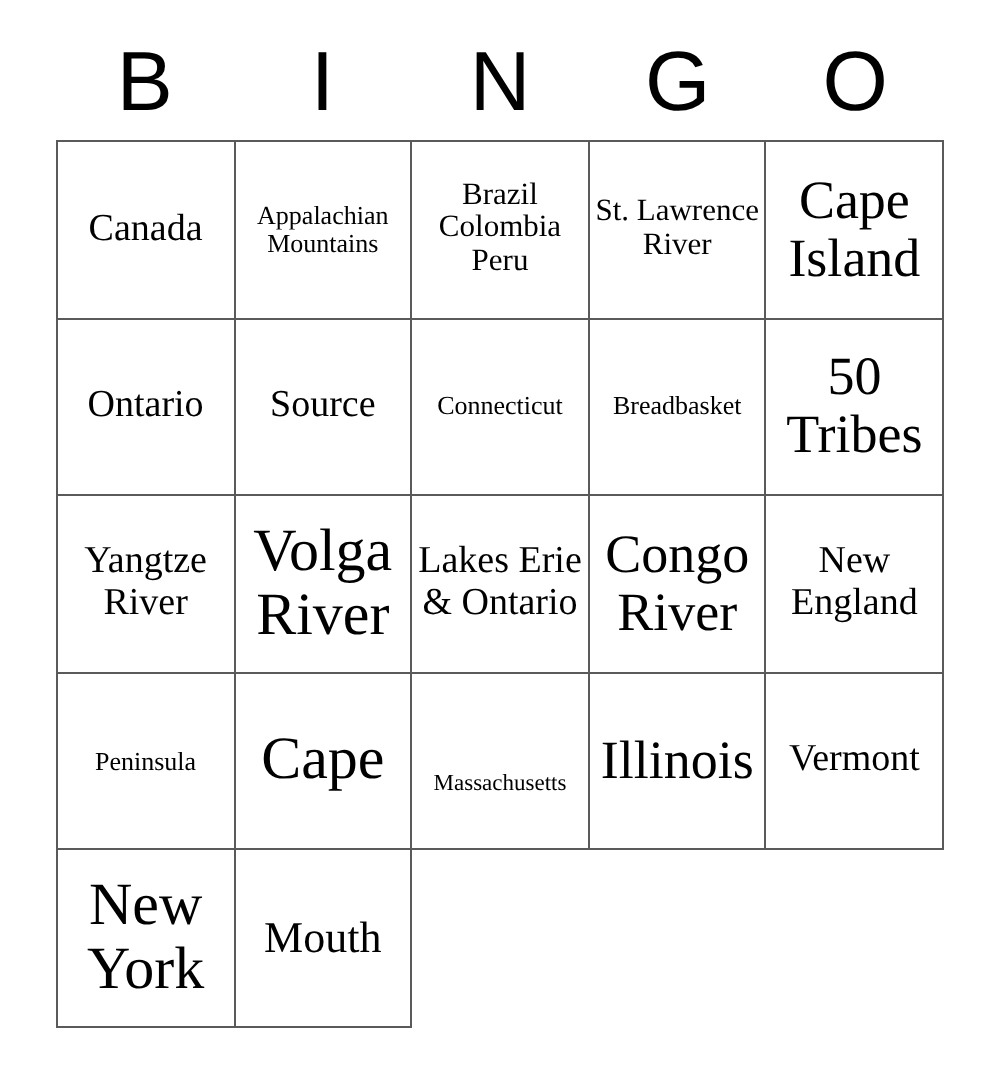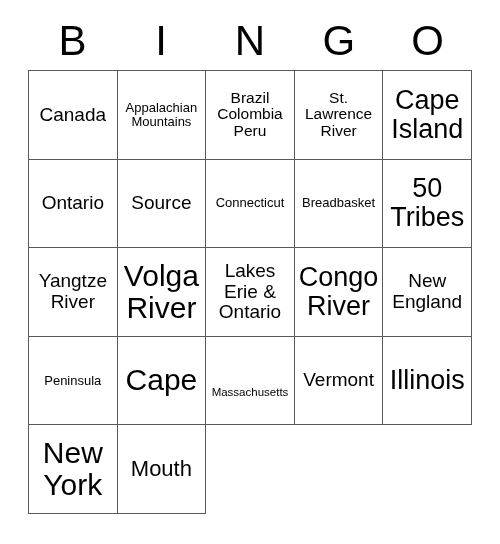--- a/index.html
+++ b/index.html
@@ -48,20 +48,21 @@
     top: 70px;
     width: 444px;
     height: 444px;
     box-sizing: border-box;
     display: grid;
     grid-template-columns: repeat(5, 1fr);
     grid-template-rows: repeat(5, 1fr);
     border-top: 1.5px solid #5a5a5a;
     border-left: 1.5px solid #5a5a5a;
     background: #ffffff;
+    font-family: Liberation Serif, serif;
   }
   .cell {
     box-sizing: border-box;
     border-right: 1.5px solid #5a5a5a;
     border-bottom: 1.5px solid #5a5a5a;
     display: flex;
     align-items: center;
     justify-content: center;
     text-align: center;
     overflow: hidden;
@@ -145,25 +146,25 @@
       </div>
       <div class="cell fs-xs">
         <span class="cell-text">Peninsula</span>
       </div>
       <div class="cell fs-xxl">
         <span class="cell-text">Cape</span>
       </div>
       <div class="cell fs-xxs">
         <span class="cell-text">Massachusetts</span>
       </div>
+      <div class="cell fs-xl">
+        <span class="cell-text">Illinois</span>
+      </div>
       <div class="cell fs-m">
         <span class="cell-text">Vermont</span>
-      </div>
-      <div class="cell fs-xl">
-        <span class="cell-text">Illinois</span>
       </div>
       <div class="cell fs-xxl">
         <span class="cell-text">New York</span>
       </div>
       <div class="cell fs-l">
         <span class="cell-text">Mouth</span>
       </div>
     </div>
 
 </div>

